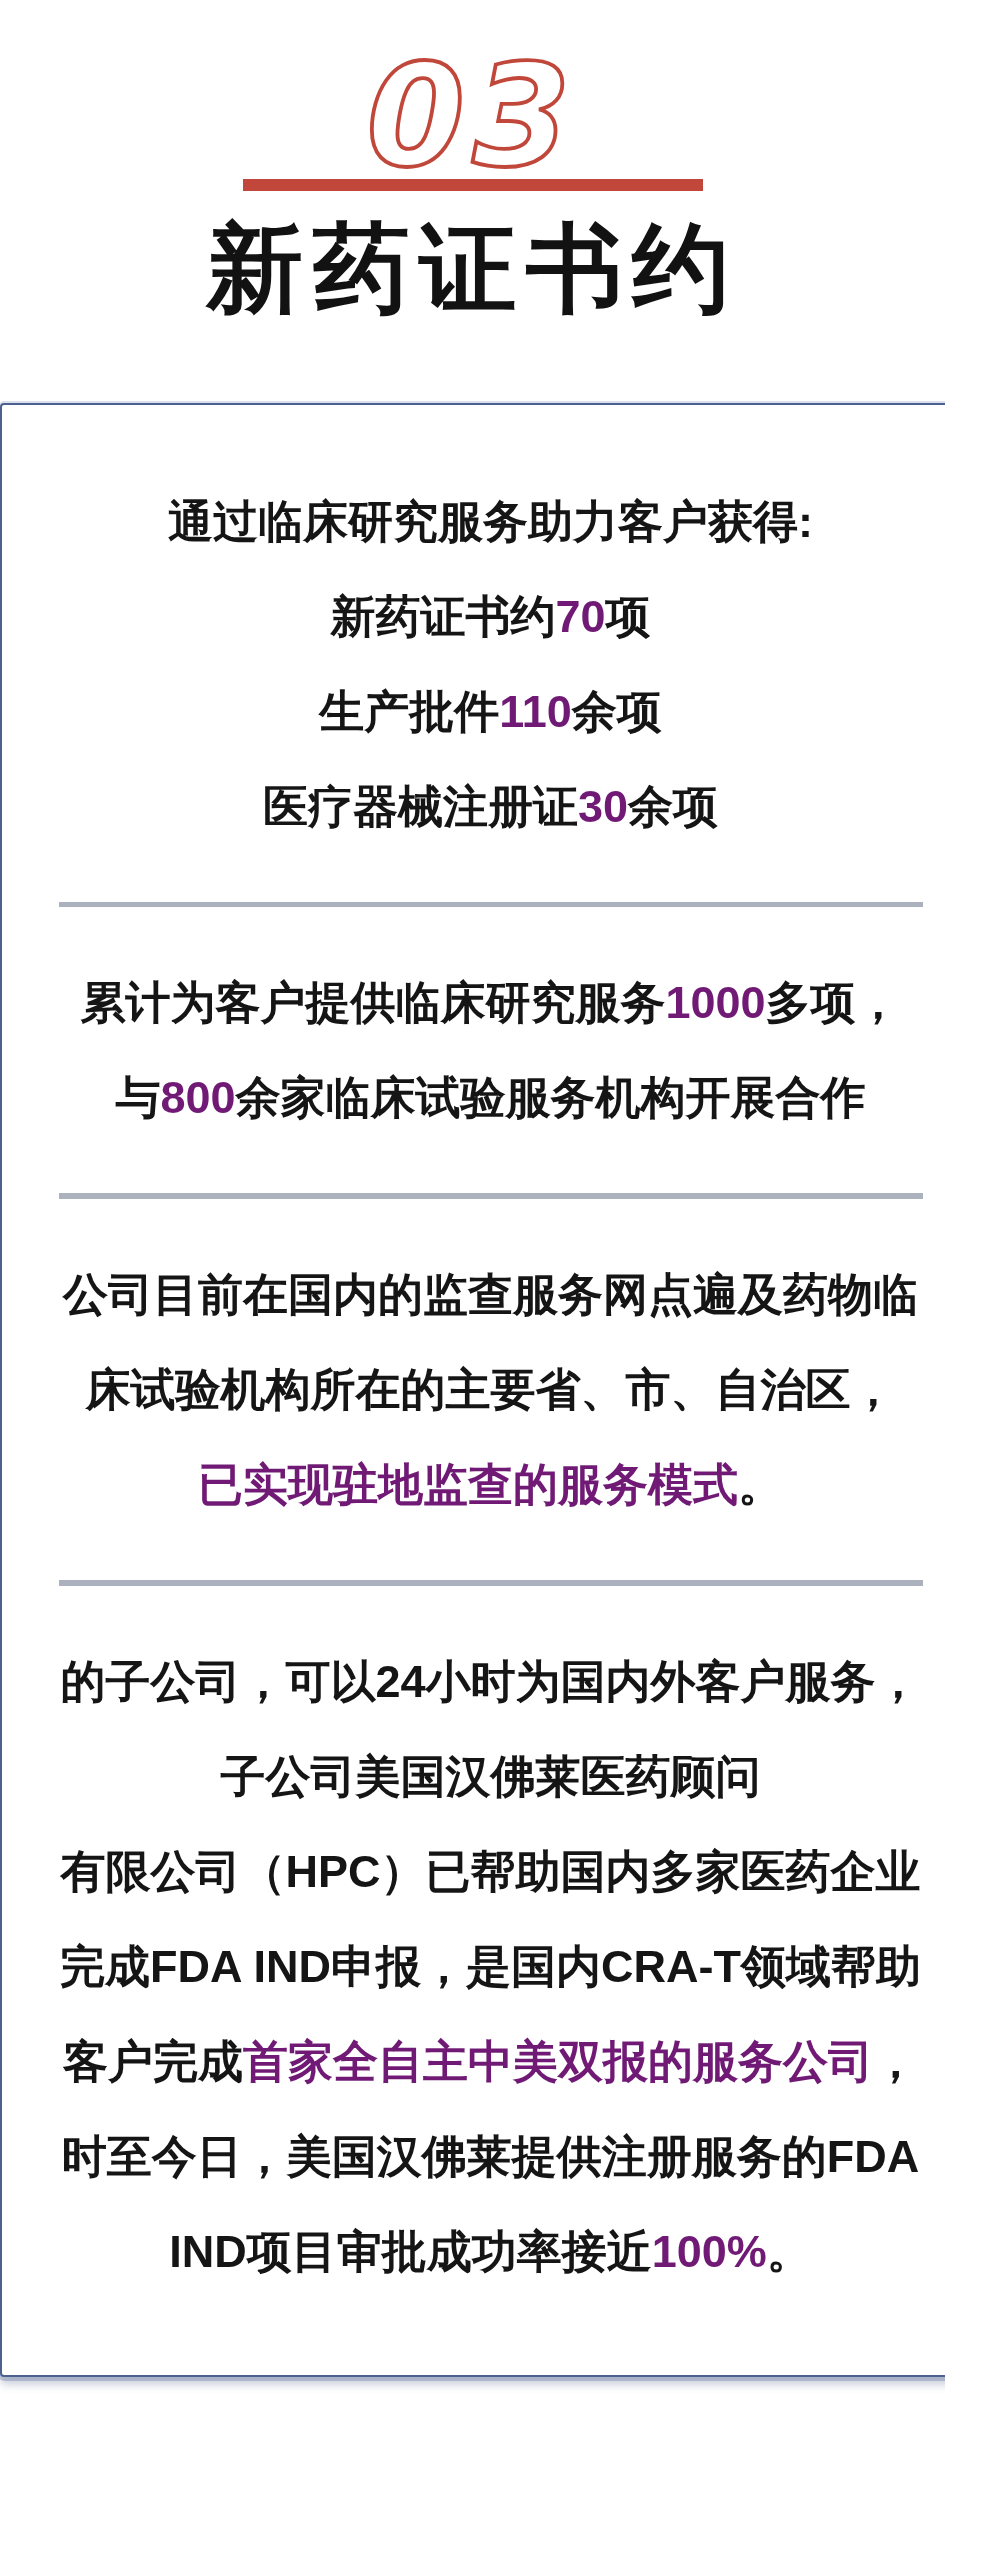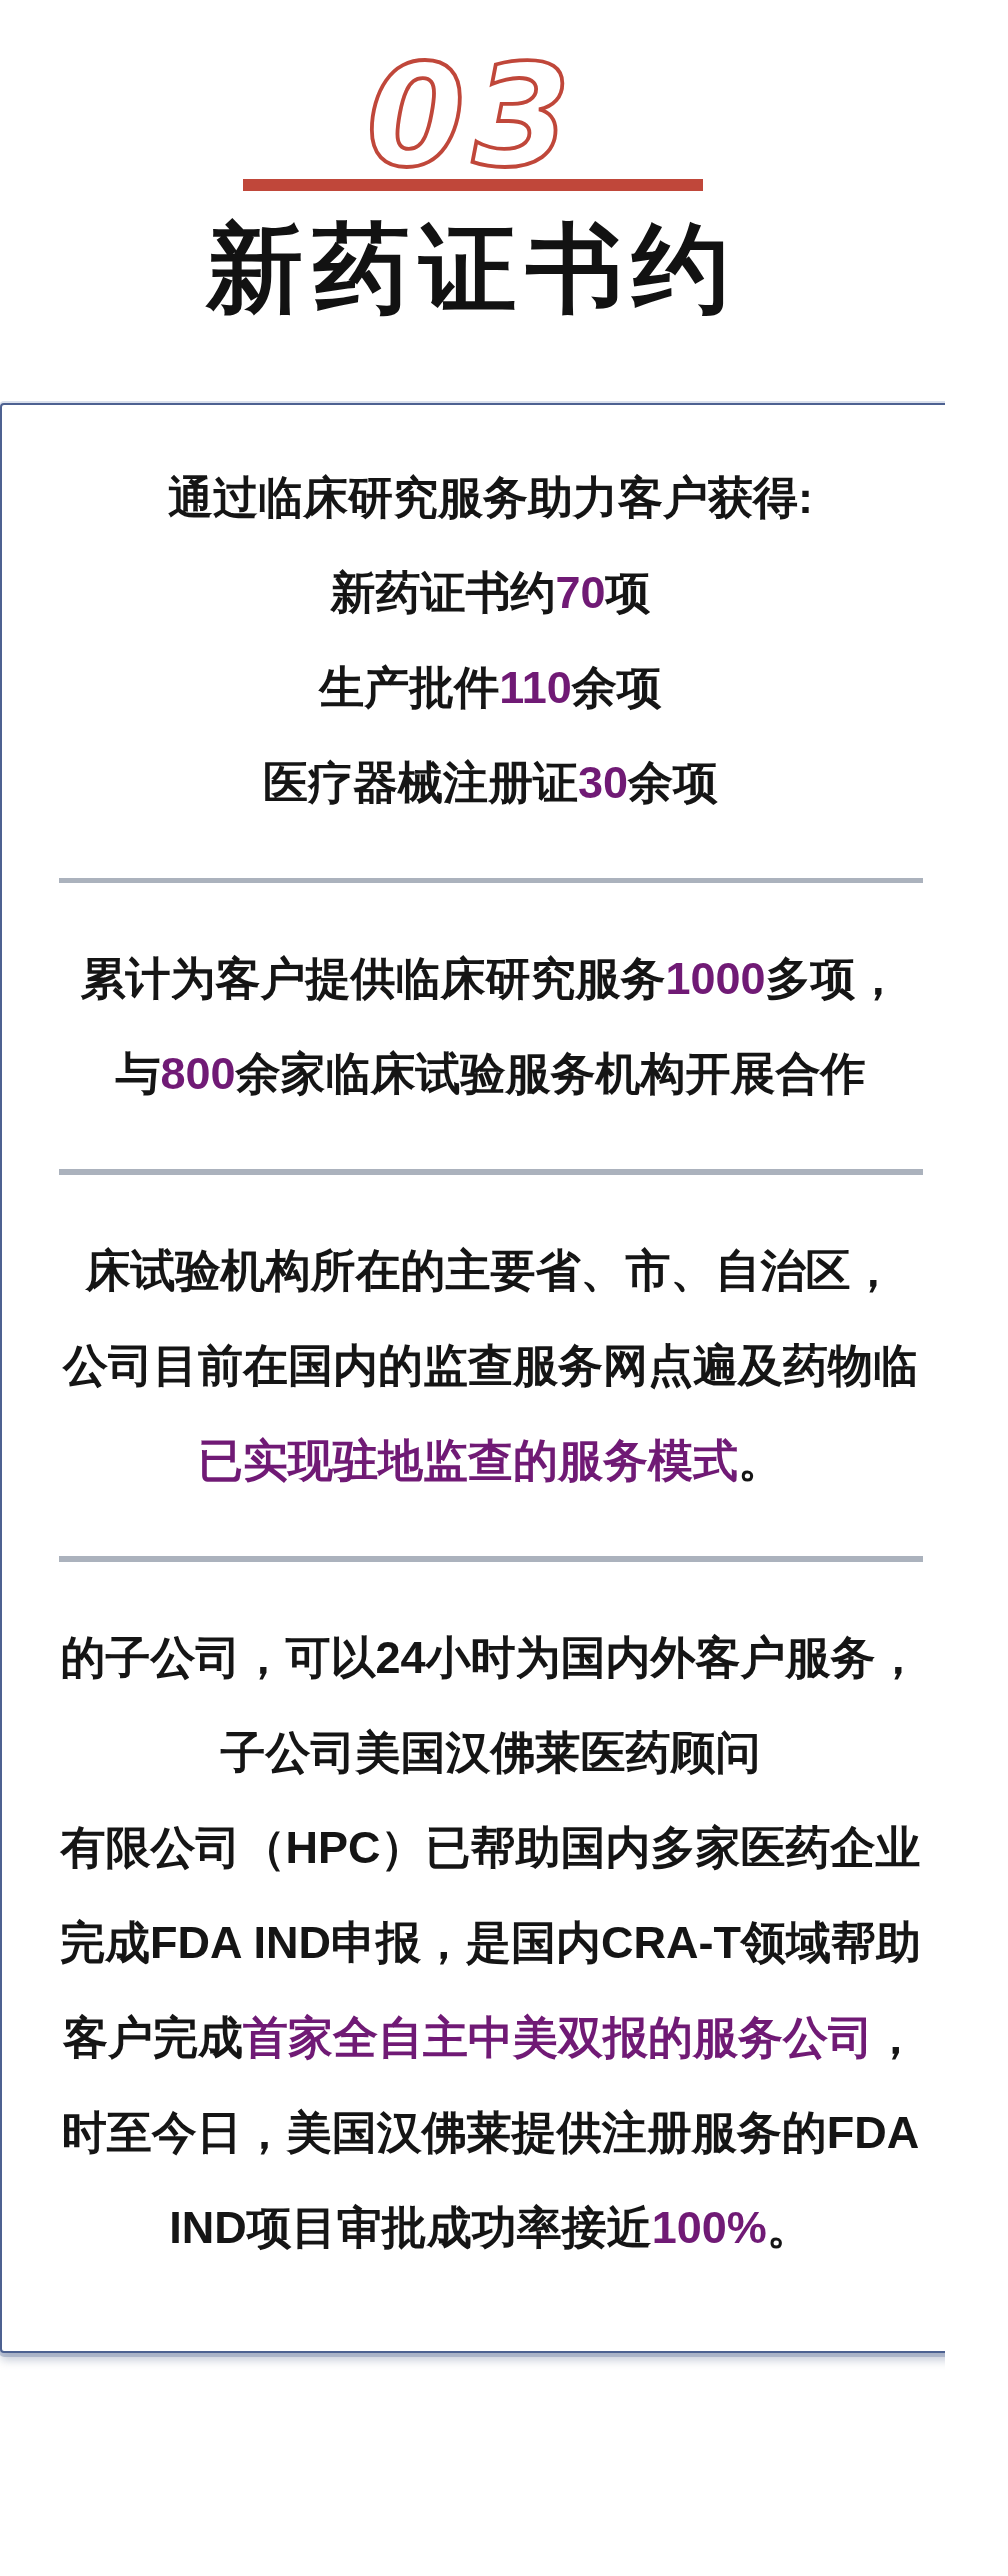--- a/index.html
+++ b/index.html
@@ -61,21 +61,21 @@
   .card {
     box-sizing: border-box;
     width: 981px;
     margin: 80px auto 92px;
     background: #ffffff;
     border: 2.9px solid #4d6191;
     border-radius: 4px;
     box-shadow: 0 -1px 0 1px rgba(150,165,200,0.35),
                 0 2.9px 0 1px rgba(120,135,170,0.40),
                 0 8.6px 9.5px -1.9px rgba(125,138,165,0.45);
-    padding: 45px 0 76px;
+    padding: 69px 0 76px;
   }
   .card section { display: block; }
   .line {
     font-size: 45px;
     line-height: 95px;
     text-align: center;
     font-weight: 600;
     color: #151515;
     white-space: nowrap;
   }
@@ -107,22 +107,22 @@
         <div class="line"><span>生产批件</span><span class="red">110</span><span>余项</span></div>
         <div class="line"><span>医疗器械注册证</span><span class="red">30</span><span>余项</span></div>
       </section>
     <div class="divider" style="background: rgb(171, 178, 189);"></div>
     <section>
         <div class="line"><span>累计为客户提供临床研究服务</span><span class="red">1000</span><span>多项，</span></div>
         <div class="line"><span>与</span><span class="red">800</span><span>余家临床试验服务机构开展合作</span></div>
       </section>
     <div class="divider" style="background: rgb(171, 178, 189);"></div>
     <section>
+        <div class="line"><span>公司目前在国内的监查服务网点遍及药物临</span></div>
         <div class="line"><span>床试验机构所在的主要省、市、自治区，</span></div>
-        <div class="line"><span>公司目前在国内的监查服务网点遍及药物临</span></div>
         <div class="line"><span class="red">已实现驻地监查的服务模式</span><span>。</span></div>
       </section>
     <div class="divider" style="background: rgb(171, 178, 189);"></div>
     <section>
         <div class="line"><span>的子公司，可以24小时为国内外客户服务，</span></div>
         <div class="line"><span>子公司美国汉佛莱医药顾问</span></div>
         <div class="line"><span>有限公司（HPC）已帮助国内多家医药企业</span></div>
         <div class="line"><span>完成FDA IND申报，是国内CRA-T领域帮助</span></div>
         <div class="line"><span>客户完成</span><span class="red">首家全自主中美双报的服务公司</span><span>，</span></div>
         <div class="line"><span>时至今日，美国汉佛莱提供注册服务的FDA</span></div>

